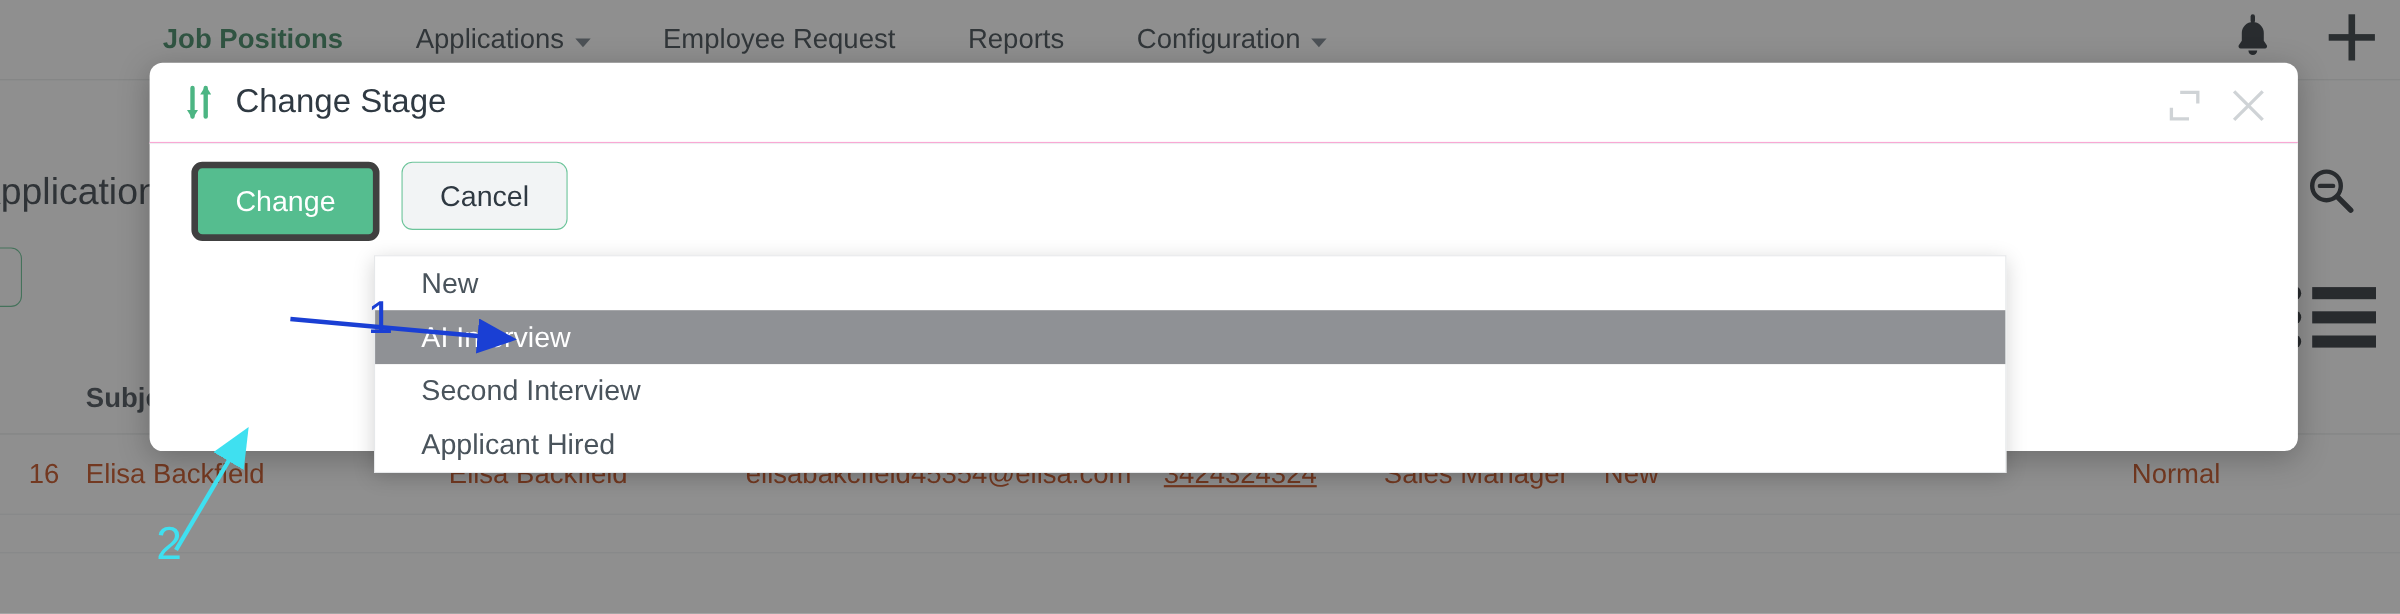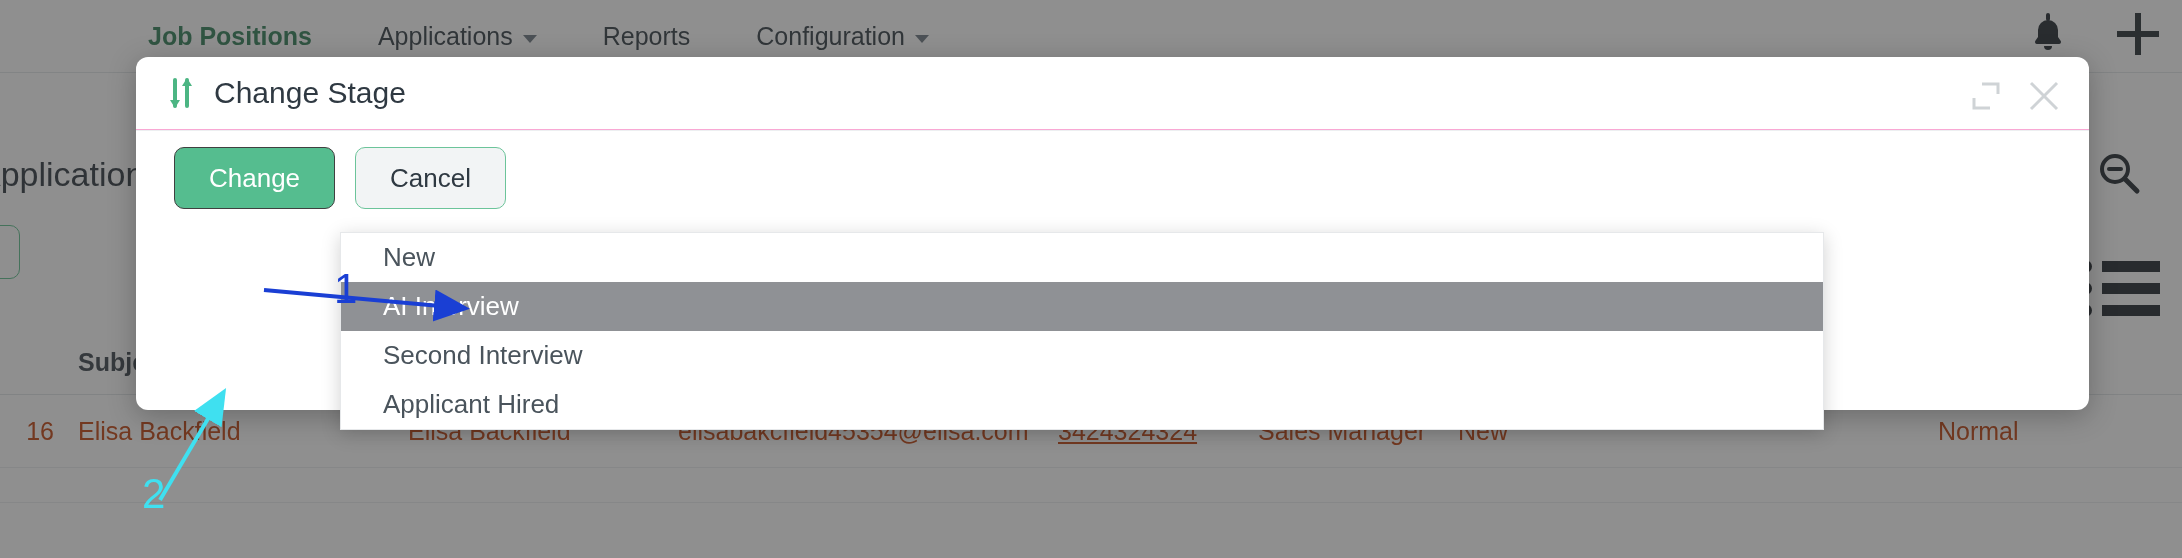--- a/index.html
+++ b/index.html
@@ -102,21 +102,21 @@
   .chev{position:absolute;right:14px;top:8px;width:26px;height:26px;}
 
   .modal-footer{
     border-top:1px solid #edeff1;height:0;position:relative;
   }
   .btn-row{position:absolute;left:38px;top:16px;display:flex;gap:20px;}
   .btn{
     height:60px;padding:0 34px;border-radius:10px;font-size:26px;
     display:flex;align-items:center;justify-content:center;cursor:pointer;
   }
-  .btn-primary{background:#55bd8f;color:#ffffff;border:1px solid #404040;}
+  .btn-primary{background:#55bd8f;color:#ffffff;border:6px solid #404040;}
   .btn-secondary{background:#f2f4f5;color:#2f3942;border:1px solid #6cc49a;}
 
   
   #dropdown{
     position:absolute;left:340px;top:232px;width:1482px;
     background:#ffffff;border:1px solid #e6e8ea;
     box-shadow:0 4px 18px rgba(0,0,0,.18);
     z-index:40;
   }
   .dd-item{
@@ -138,20 +138,23 @@
 
   <div class="bg-topnav">
 
     <div class="nav-items">
       <div class="nav-item active">
         <span>Job Positions</span>
       </div>
       <div class="nav-item">
         <span>Applications</span>
         <span class="caret"></span>
+      </div>
+      <div class="nav-item">
+        <span>Employee Request</span>
       </div>
       <div class="nav-item">
         <span>Reports</span>
       </div>
       <div class="nav-item">
         <span>Configuration</span>
         <span class="caret"></span>
       </div>
     </div>
 

